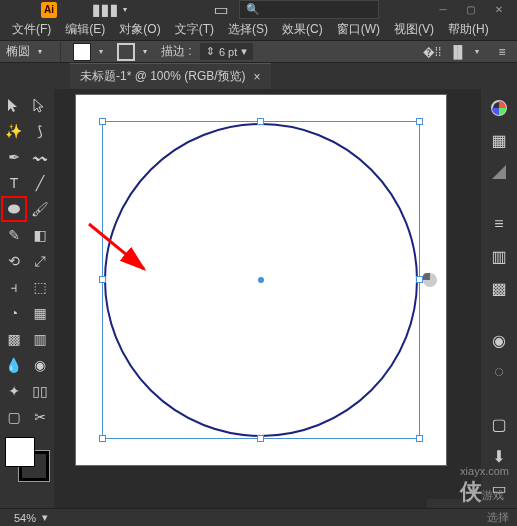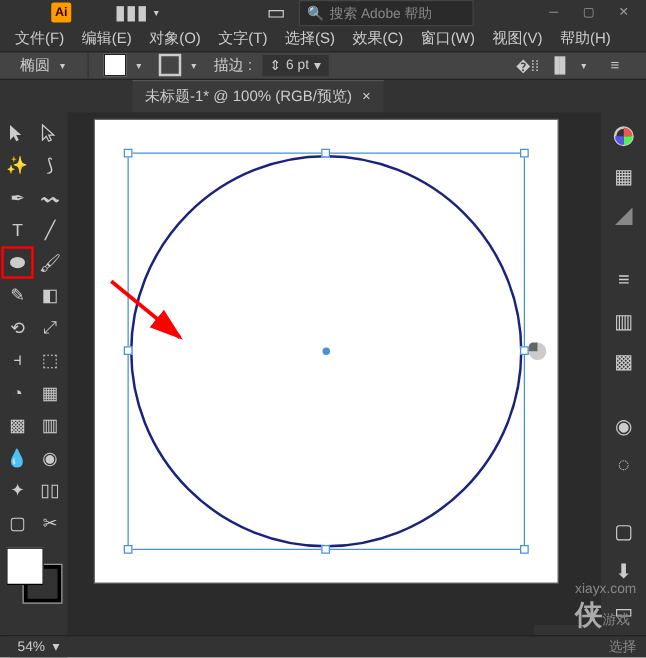--- a/index.html
+++ b/index.html
@@ -7,31 +7,31 @@
 .app { background: #333333; width: 517px; height: 526px; display: flex; flex-direction: column; }
 .titlebar { height: 20px; background: #333333; display: flex; align-items: center; padding: 0 8px; margin-left: 33px; }
 .ai-logo { width: 16px; height: 16px; background: #ff9a00; color: #330000; font-size: 10px; font-weight: bold; display: flex; align-items: center; justify-content: center; border-radius: 2px; }
 .titlebar-spacer { flex: 1; }
 .win-btns { display: flex; gap: 8px; }
 .win-btn { width: 20px; height: 12px; color: #999; font-size: 10px; display: flex; align-items: center; justify-content: center; cursor: pointer; }
 .titlebar-mid { display: flex; align-items: center; gap: 10px; margin-left: 40px; }
 .search-box { background: #2a2a2a; border: 1px solid #444; padding: 2px 6px; font-size: 11px; color: #888; display: flex; align-items: center; gap: 4px; width: 140px; }
 .menubar { height: 22px; display: flex; align-items: center; padding: 0 6px; gap: 2px; }
 .menu-item { color: #ccc; font-size: 12px; padding: 2px 6px; cursor: pointer; }
-.controlbar { height: 36px; background: #444444; display: flex; align-items: center; padding: 0 16px; gap: 8px; border-top: 1px solid #222; border-bottom: 1px solid #222; }
+.controlbar { height: 36px; background: #444444; display: flex; align-items: center; padding: 0 6px; gap: 8px; border-top: 1px solid #222; border-bottom: 1px solid #222; }
 .ctrl-label { color: #ccc; font-size: 12px; }
 .ctrl-icon { width: 16px; height: 16px; display: flex; align-items: center; justify-content: center; color: #ccc; }
 .divider { width: 1px; height: 20px; background: #333; margin: 0 4px; }
 .fill-swatch { width: 18px; height: 18px; background: #fff; border: 1px solid #222; }
 .dropdown-arrow { width: 10px; color: #ccc; font-size: 8px; }
 .stroke-swatch { width: 18px; height: 18px; border: 2px solid #ccc; background: #444; position: relative; }
 .stroke-val { background: #333; color: #ccc; font-size: 11px; padding: 2px 6px; display: flex; align-items: center; gap: 4px; }
 .ctrl-right { margin-left: auto; display: flex; gap: 8px; align-items: center; }
 .small-icon { width: 18px; height: 18px; color: #ccc; display: flex; align-items: center; justify-content: center; font-size: 12px; }
-.doctab-row { height: 26px; background: #333; display: flex; align-items: center; padding-left: 106px; }
+.doctab-row { height: 26px; background: #333; display: flex; align-items: center; padding-left: 70px; }
 .doctab { background: #3a3a3a; color: #ccc; font-size: 12px; padding: 4px 10px; display: flex; align-items: center; gap: 8px; border-top: 1px solid #555; }
 .doctab-close { font-size: 12px; cursor: pointer; }
 .workspace { flex: 1; display: flex; position: relative; }
 .ltools { width: 54px; background: #333; display: flex; flex-direction: column; padding: 4px 2px; gap: 2px; }
 .trow { display: flex; gap: 2px; }
 .tool { width: 24px; height: 24px; display: flex; align-items: center; justify-content: center; color: #ccc; cursor: pointer; font-size: 14px; position: relative; }
 .tool.highlighted { outline: 2px solid #ff0000; outline-offset: -1px; }
 .tool svg { width: 16px; height: 16px; }
 .fill-stroke-big { width: 44px; height: 44px; position: relative; margin: 6px auto; }
 .fsb-fill { position: absolute; top: 0; left: 0; width: 30px; height: 30px; background: #fff; border: 1px solid #000; z-index: 2; }
@@ -63,21 +63,20 @@
 <div class="app">
   <div class="titlebar">
     <div class="ai-logo">Ai</div>
     <div class="titlebar-mid">
       <span class="ctrl-icon">▮▮▮</span>
       <span class="dropdown-arrow">▾</span>
       <span style="width:60px"></span>
       <span class="ctrl-icon">▭</span>
       <div class="search-box">
         <span>🔍</span>
-        <span>搜索 Adobe 帮助</span>
       </div>
     </div>
     <div class="titlebar-spacer"></div>
     <div class="win-btns">
       <div class="win-btn">─</div>
       <div class="win-btn">▢</div>
       <div class="win-btn">✕</div>
     </div>
   </div>
 

